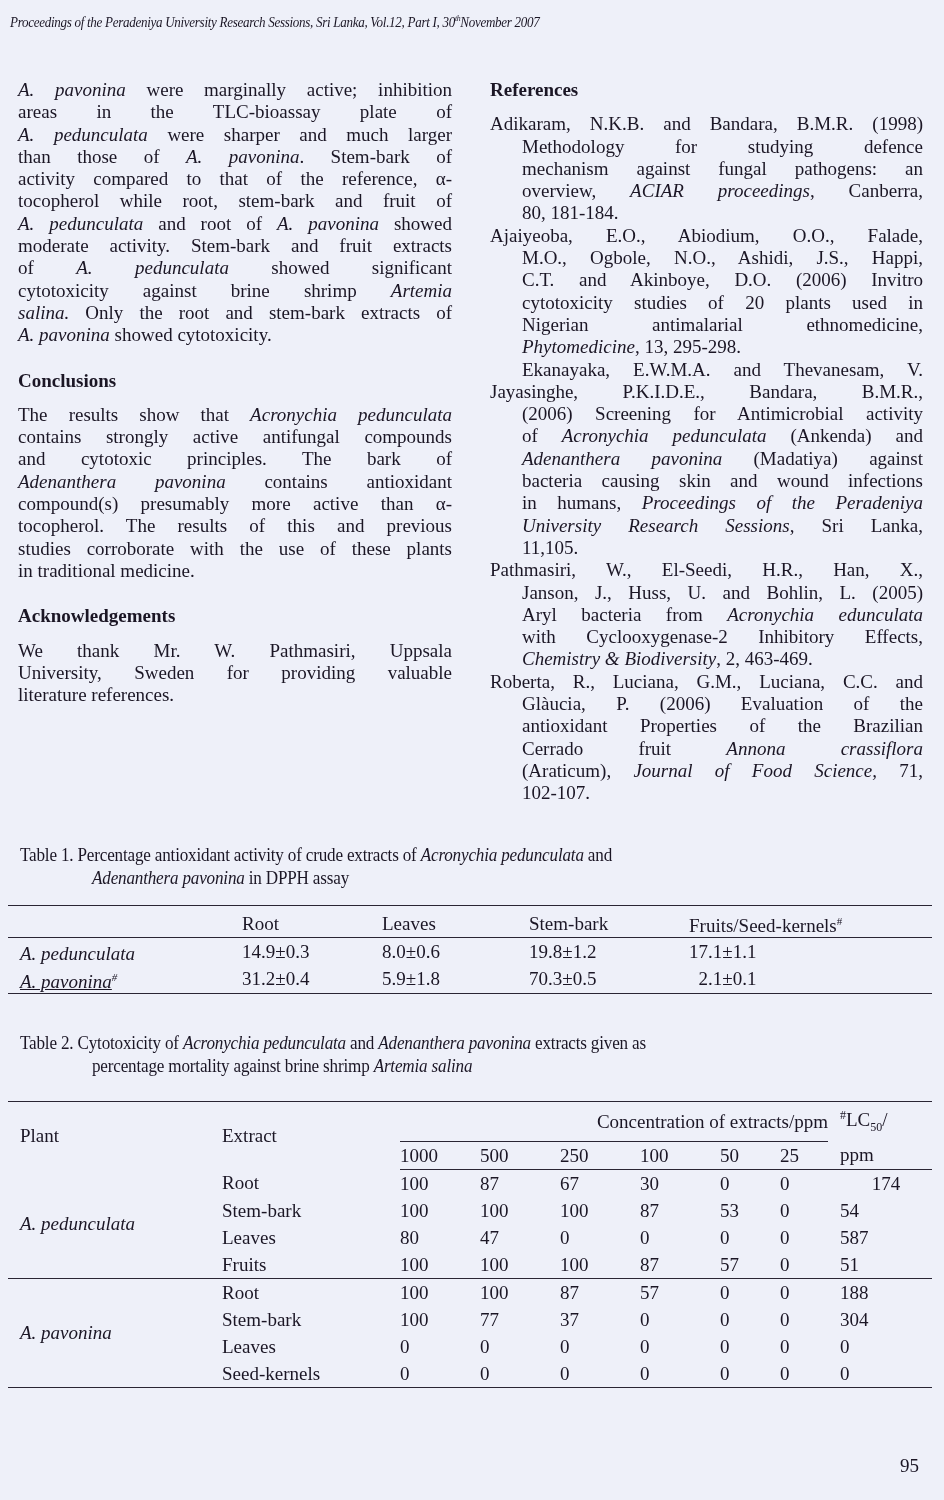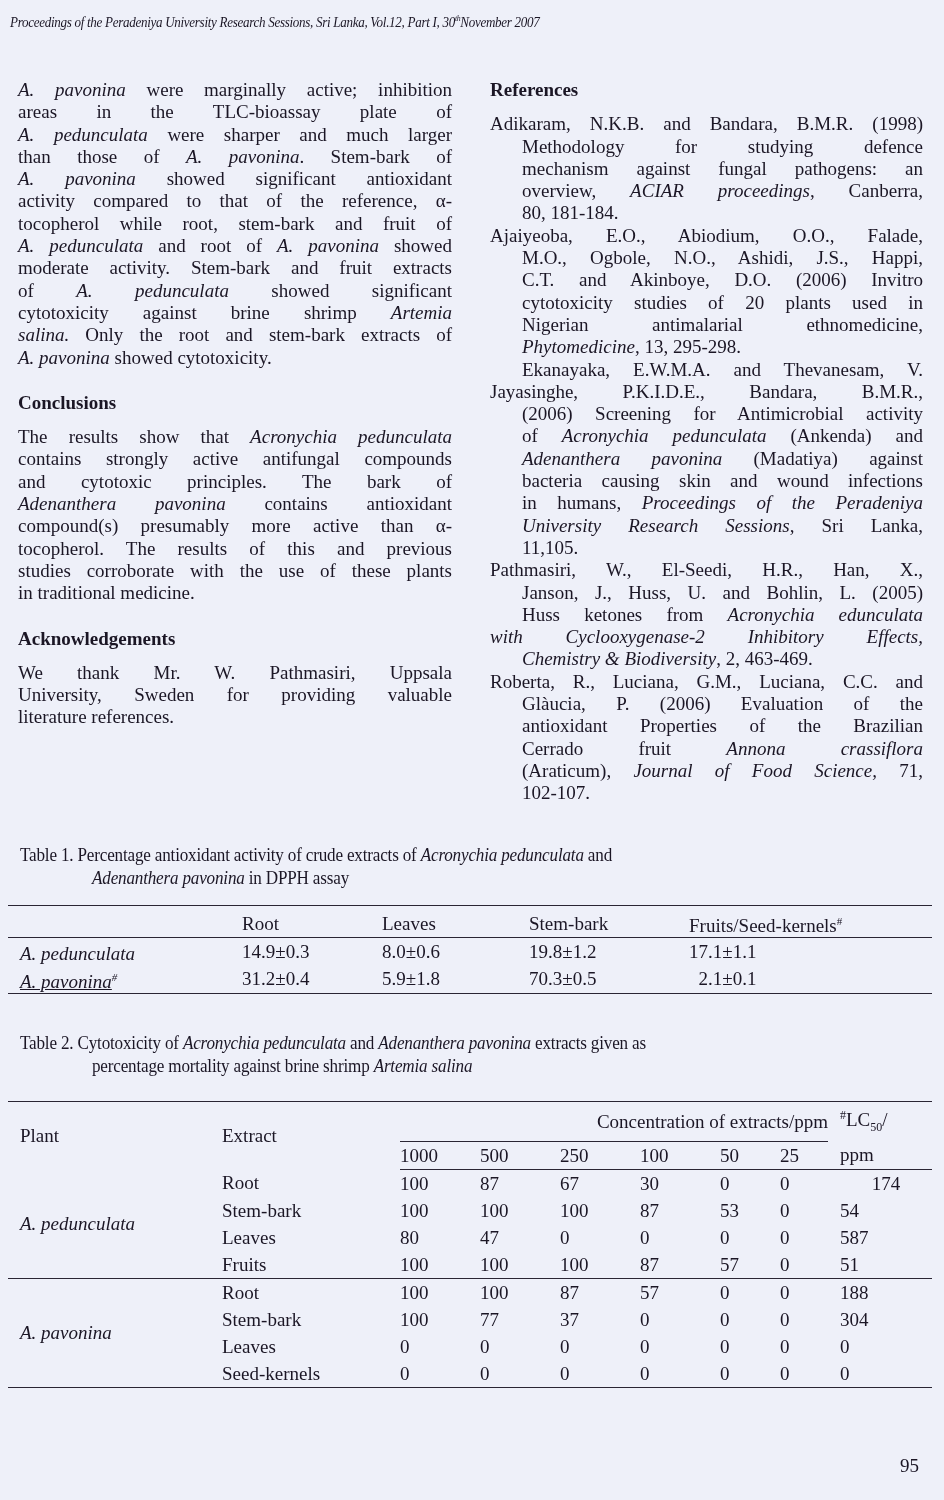--- a/index.html
+++ b/index.html
@@ -64,21 +64,20 @@
 <body>
 
 <div class="running-header"><span>Proceedings of the Peradeniya University Research Sessions, Sri Lanka, Vol.12, Part I, 30</span><sup>th</sup><span>November 2007</span></div>
 
 <div class="col left">
   <div id="results-para">
       <p class="just"><i>A. pavonina</i><span> were marginally active; inhibition</span></p>
       <p class="just"><span>areas in the TLC-bioassay plate of</span></p>
       <p class="just"><i>A. pedunculata</i><span> were sharper and much larger</span></p>
       <p class="just"><span>than those of </span><i>A. pavonina</i><span>. Stem-bark of</span></p>
-      <p class="just"><i>A. pavonina</i><span> showed significant antioxidant</span></p>
       <p class="just"><span>activity compared to that of the reference, α-</span></p>
       <p class="just"><span>tocopherol while root, stem-bark and fruit of</span></p>
       <p class="just"><i>A. pedunculata</i><span> and root of </span><i>A. pavonina</i><span> showed</span></p>
       <p class="just"><span>moderate activity. Stem-bark and fruit extracts</span></p>
       <p class="just"><span>of </span><i>A. pedunculata</i><span> showed significant</span></p>
       <p class="just"><span>cytotoxicity against brine shrimp </span><i>Artemia</i></p>
       <p class="just"><i>salina.</i><span> Only the root and stem-bark extracts of</span></p>
       <p class="just last"><i>A. pavonina</i><span> showed cytotoxicity.</span></p>
     </div>
 
@@ -132,22 +131,22 @@
         <span class="ref-line" style="padding-left: 0px; margin-left: 32px;"><span>of </span><i>Acronychia pedunculata</i><span> (Ankenda) and</span></span>
         <span class="ref-line" style="padding-left: 0px; margin-left: 32px;"><i>Adenanthera pavonina</i><span> (Madatiya) against</span></span>
         <span class="ref-line" style="padding-left: 0px; margin-left: 32px;"><span>bacteria causing skin and wound infections</span></span>
         <span class="ref-line" style="padding-left: 0px; margin-left: 32px;"><span>in humans, </span><i>Proceedings of the Peradeniya</i></span>
         <span class="ref-line" style="padding-left: 0px; margin-left: 32px;"><i>University Research Sessions</i><span>, Sri Lanka,</span></span>
         <span class="ref-line end" style="padding-left: 0px; margin-left: 32px;"><span>11,105.</span></span>
       </div>
       <div class="ref" style="padding-left: 0px; text-indent: 0px;">
         <span class="ref-line" style="margin-left: 0px;"><span>Pathmasiri, W., El-Seedi, H.R., Han, X.,</span></span>
         <span class="ref-line" style="padding-left: 0px; margin-left: 32px;"><span>Janson, J., Huss, U. and Bohlin, L. (2005)</span></span>
-        <span class="ref-line" style="padding-left: 0px; margin-left: 32px;"><span>Huss ketones from </span><i>Acronychia edunculata</i></span>
-        <span class="ref-line" style="padding-left: 0px;  font-style: italic;"><span>with Cyclooxygenase-2 Inhibitory Effects,</span></span>
+        <span class="ref-line" style="padding-left: 0px; margin-left: 32px;"><span>Aryl bacteria from </span><i>Acronychia edunculata</i></span>
+        <span class="ref-line" style="padding-left: 0px; margin-left: 32px;"><span>with Cyclooxygenase-2 Inhibitory Effects,</span></span>
         <span class="ref-line end" style="padding-left: 0px; margin-left: 32px;"><i>Chemistry &amp; Biodiversity</i><span>, 2, 463-469.</span></span>
       </div>
       <div class="ref" style="padding-left: 0px; text-indent: 0px;">
         <span class="ref-line" style="margin-left: 0px;"><span>Roberta, R., Luciana, G.M., Luciana, C.C. and</span></span>
         <span class="ref-line" style="padding-left: 0px; margin-left: 32px;"><span>Glàucia, P. (2006) Evaluation of the</span></span>
         <span class="ref-line" style="padding-left: 0px; margin-left: 32px;"><span>antioxidant Properties of the Brazilian</span></span>
         <span class="ref-line" style="padding-left: 0px; margin-left: 32px;"><span>Cerrado fruit </span><i>Annona crassiflora</i></span>
         <span class="ref-line" style="padding-left: 0px; margin-left: 32px;"><span>(Araticum), </span><i>Journal of Food Science,</i><span> 71,</span></span>
         <span class="ref-line end" style="padding-left: 0px; margin-left: 32px;"><span>102-107.</span></span>
       </div>

